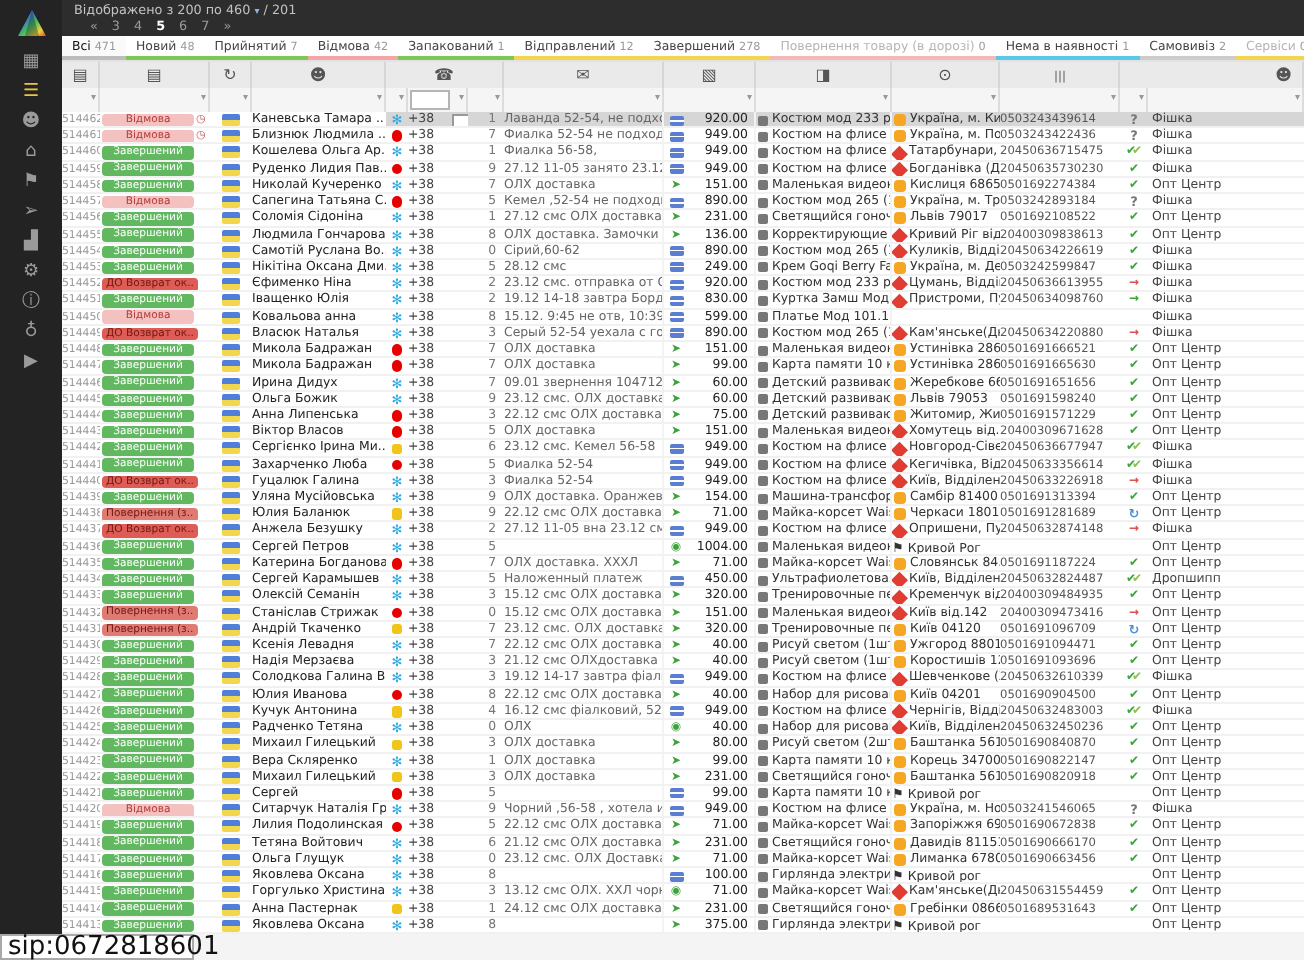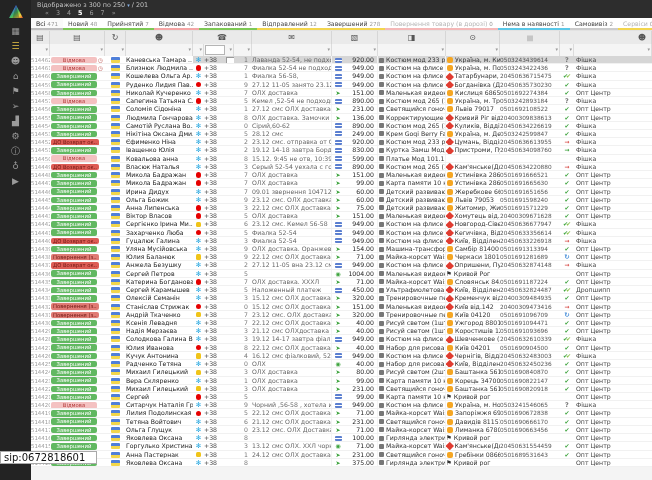--- a/index.html
+++ b/index.html
@@ -95,22 +95,22 @@
 
   .ts-ok  { color:#3da33d; font-size:6px; font-weight:bold; }
   .ts-ok2 { color:#8bc34a; font-size:6px; font-weight:bold; margin-left:-2px; }
   .ts-red { color:#d9534f; font-size:6px; font-weight:bold; }
   .ts-grn { color:#3da33d; font-size:6px; font-weight:bold; }
   .ts-blue{ color:#4a90d9; font-size:6.5px; font-weight:bold; }
   .ts-q   { color:#777; font-size:6.5px; font-weight:bold; }
 
   
   .bottombar { position:absolute; left:0; bottom:0; width:652px; height:13px; background:#f4f4f4; }
-  .sipbox { position:absolute; left:0; bottom:16px; width:97px; height:13px; background:#fff; border:1px solid #a9a9a9;
-            font-size:10px; line-height:11px; padding-left:3px; color:#111; z-index:6; }
+  .sipbox { position:absolute; left:0; bottom:0; width:97px; height:13px; background:#fff; border:1px solid #a9a9a9;
+            font-size:13px; line-height:11px; padding-left:3px; color:#111; z-index:6; }
 </style>
 </head>
 <body>
 
 <div class="app">
 
   <div class="sidebar">
     <div class="logo">
       <svg width="16" height="16" viewBox="0 0 16 16">
         <defs>
@@ -137,21 +137,21 @@
         <div class="side-ic">⚙</div>
         <div class="side-ic">ⓘ</div>
         <div class="side-ic">♁</div>
         <div class="side-ic">▶</div>
       </div>
     <div class="sipbox">sip:0672818601</div>
   </div>
 
   <div class="topbar">
     <div class="showing">
-      <span>Відображено з 300 по 250</span>
+      <span>Відображено з 200 по 460</span>
       <span class="caret">▾</span>
       <span>/ 201</span>
     </div>
     <div class="pager" id="pager">
         <span>«</span>
         <span class="">3</span>
         <span class="">4</span>
         <span class="cur">5</span>
         <span class="">6</span>
         <span class="">7</span>

